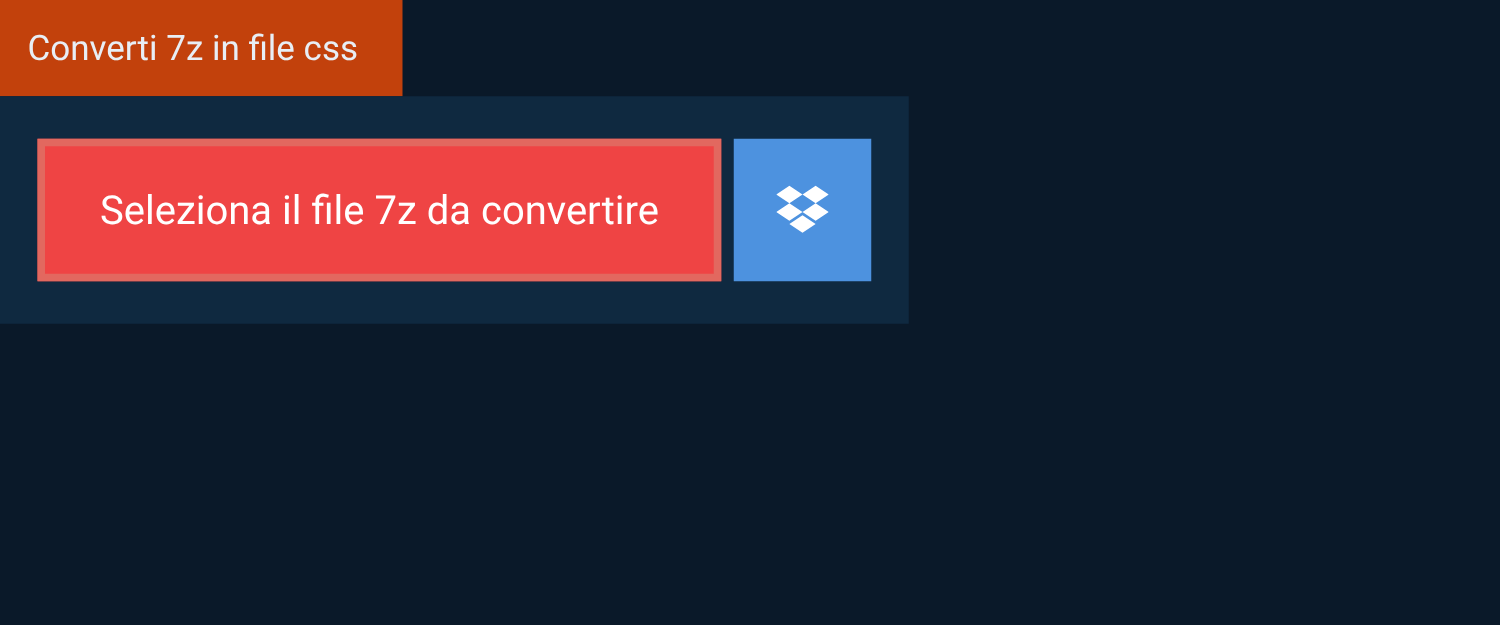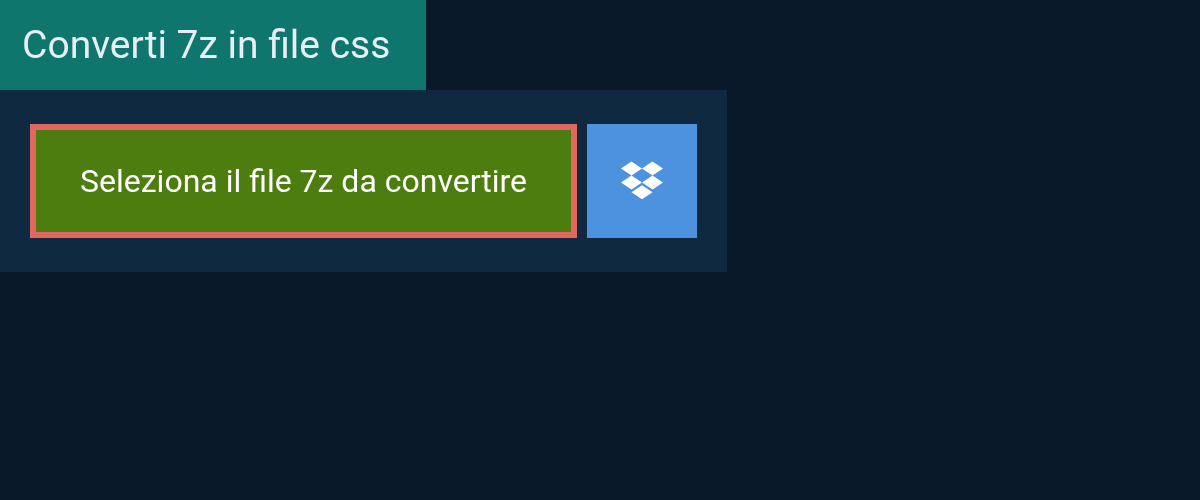--- a/index.html
+++ b/index.html
@@ -12,39 +12,39 @@
       height: 500px;
       background: #0a1929;
       font-family: -apple-system, BlinkMacSystemFont, "Segoe UI", Roboto, sans-serif;
       color: #fff;
       overflow: hidden;
     }
     .tab-container {
       display: flex;
     }
     .tab {
-      background: #0f766e;
+      background: #c2410c;
       color: #e8eef5;
-      font-size: 39px;
+      font-size: 28px;
       font-weight: 400;
       padding: 22px 36px 22px 22px;
       display: inline-block;
     }
     .upload-panel {
       background: #0f2940;
       padding: 34px 30px;
       display: inline-block;
     }
     .button-row {
       display: flex;
       gap: 10px;
       align-items: stretch;
     }
     .select-button {
-      background: #4d7c0f;
+      background: #ef4444;
       border: 6px solid #e2685f;
       color: #fff;
       font-size: 32px;
       font-weight: 400;
       padding: 32px 44px;
       cursor: pointer;
       display: flex;
       align-items: center;
       justify-content: center;
     }

